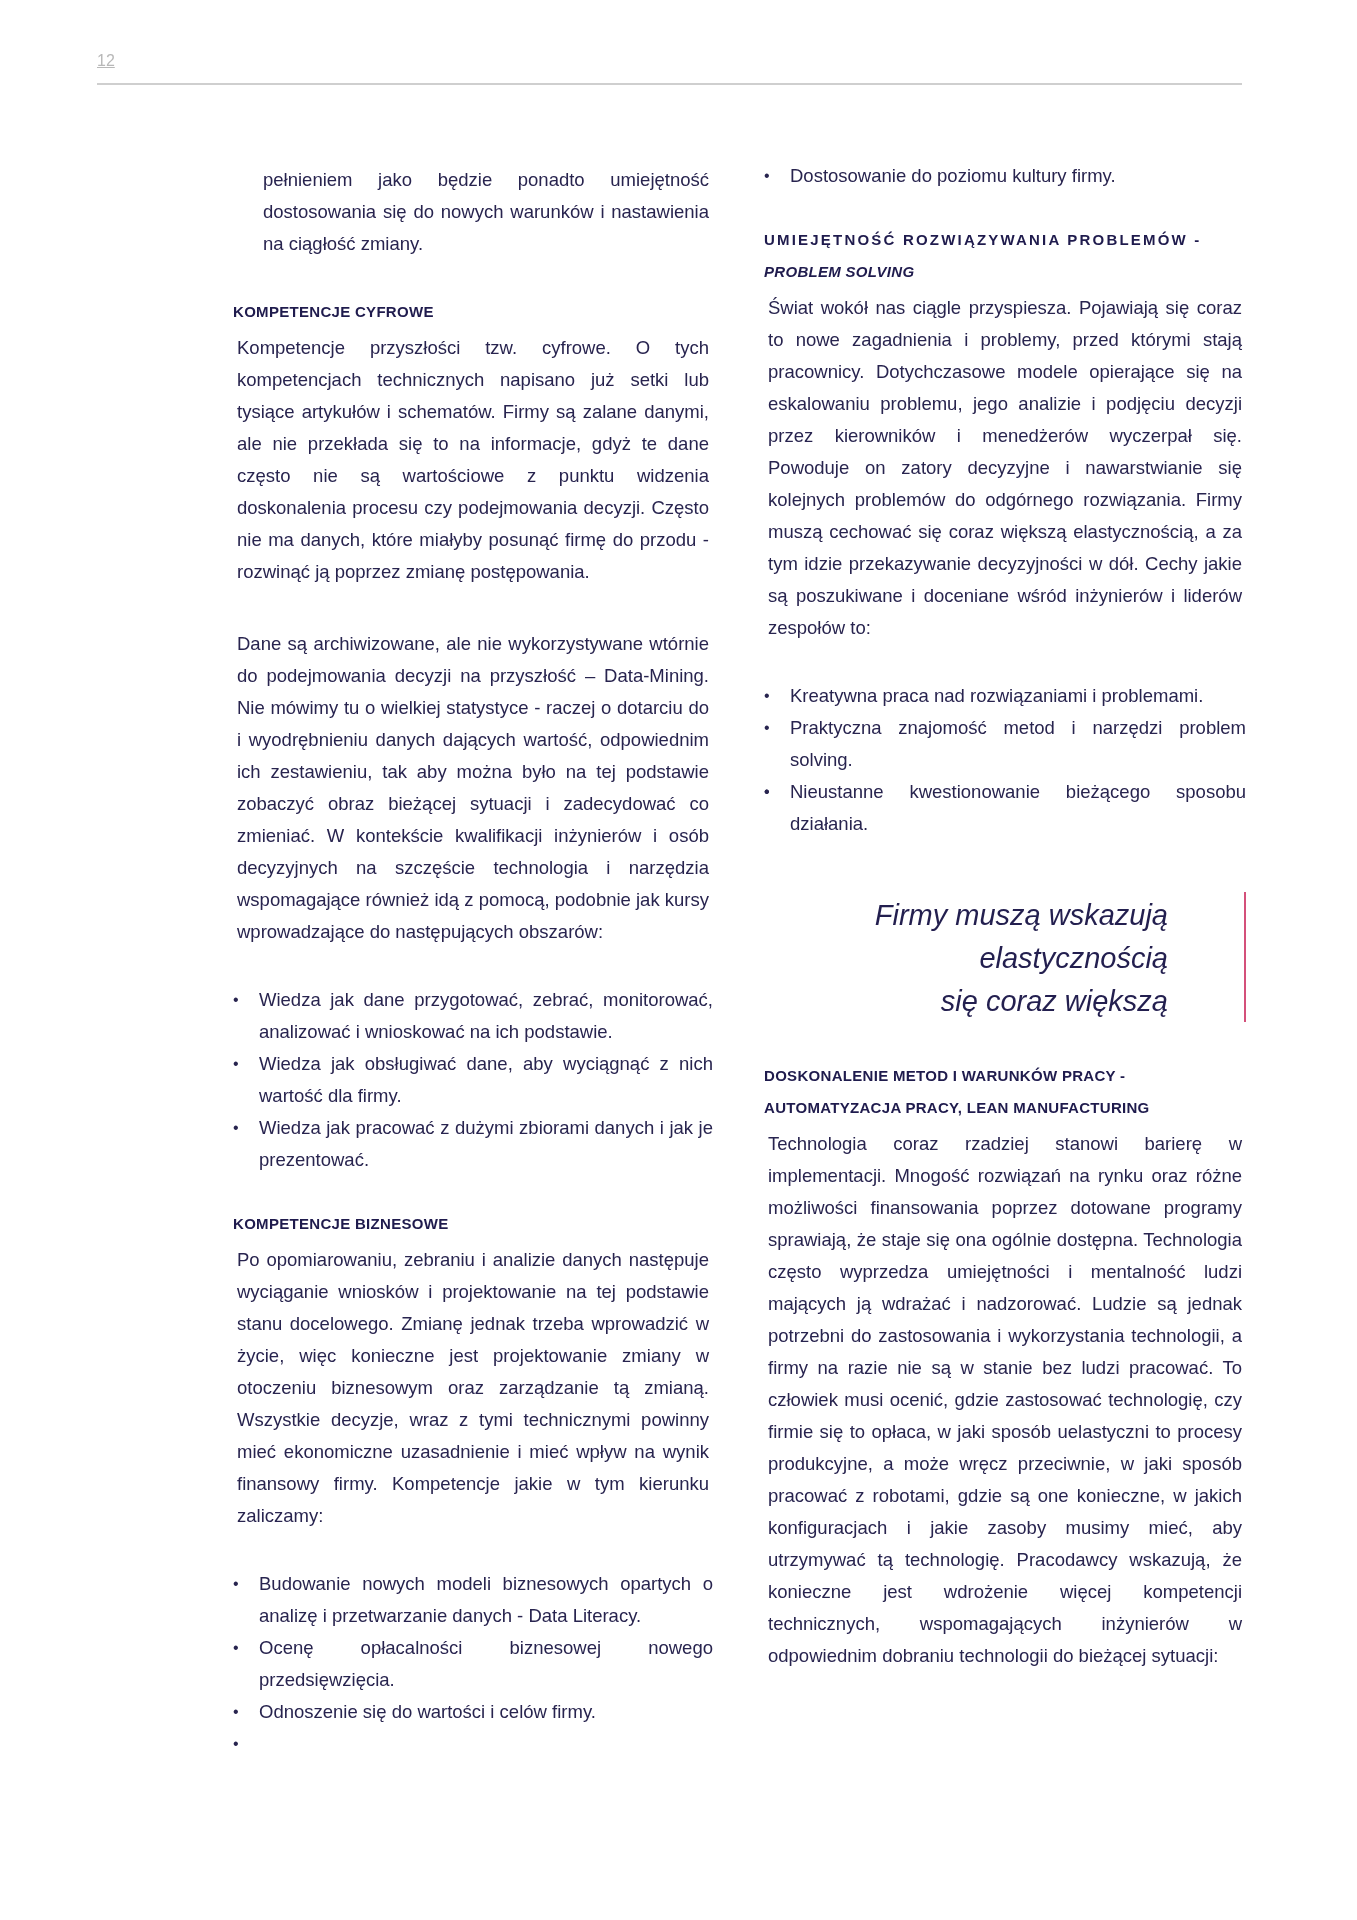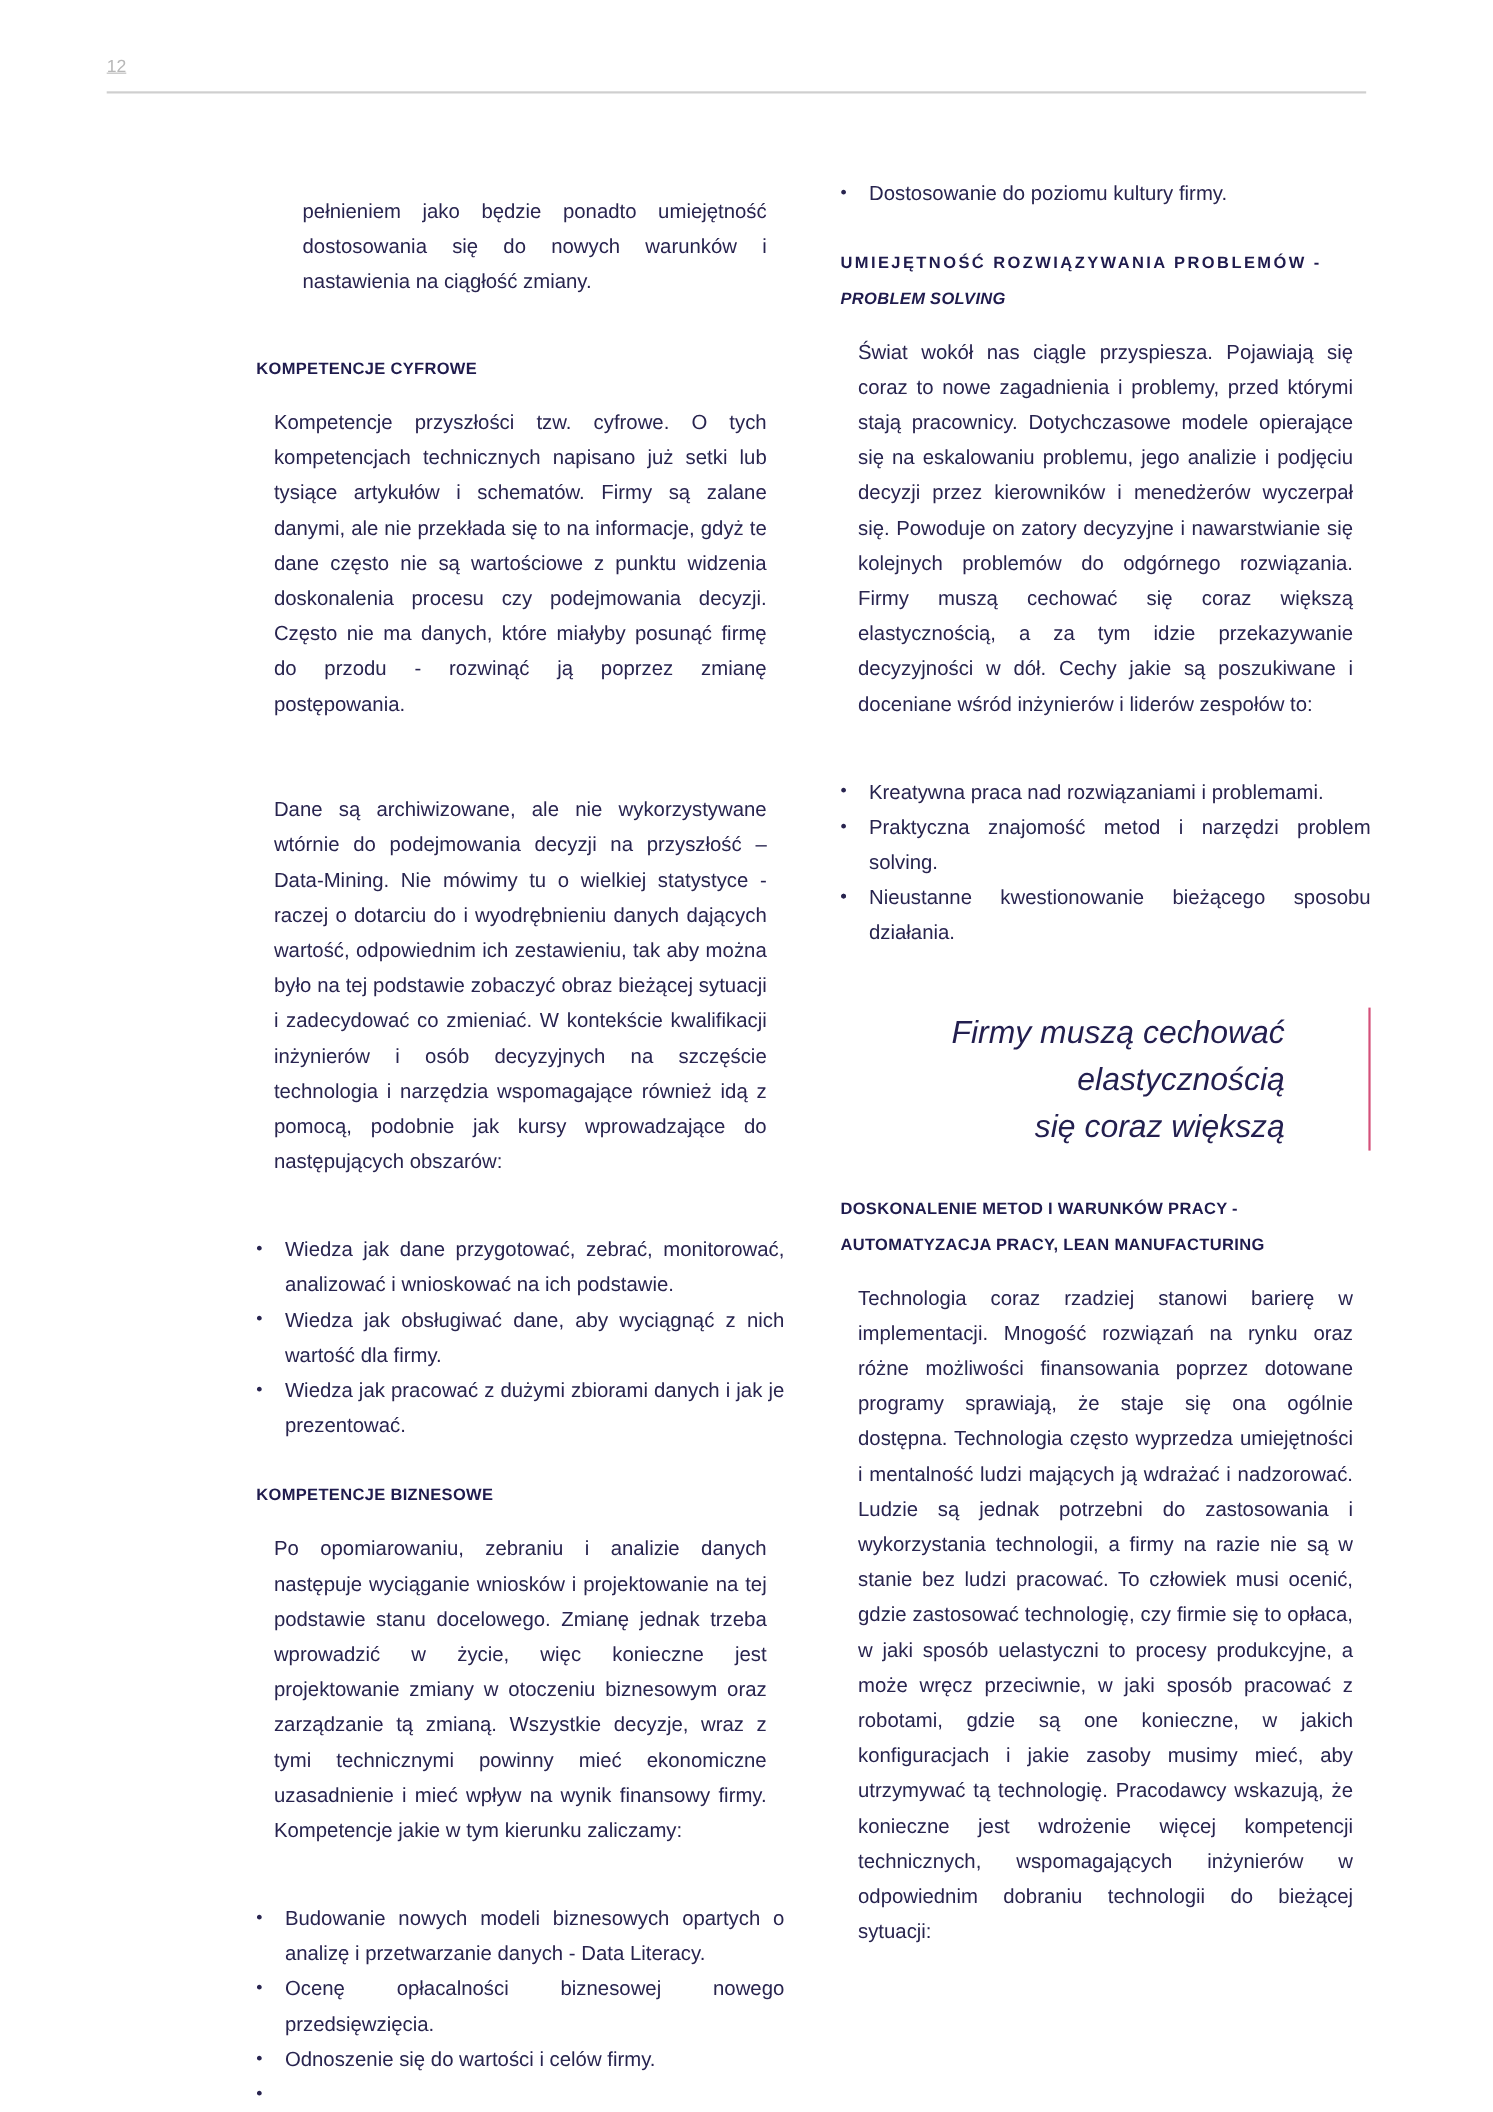--- a/index.html
+++ b/index.html
@@ -5,21 +5,21 @@
     html, body { margin: 0; padding: 0; background: #ffffff; }
     body { width: 1357px; height: 1920px; position: relative; overflow: hidden;
            font-family: "Liberation Sans", "DejaVu Sans", sans-serif; color: #231f4f; }
     .page-number { position: absolute; left: 97px; top: 52px; font-size: 16px; color: #b8b8b8; text-decoration: underline; }
     .header-rule { position: absolute; left: 97px; top: 83px; width: 1145px; height: 2px; background: #cfcfcf; }
 
     .col { position: absolute; top: 160px; font-size: 18.5px; line-height: 32px; color: #28244f; }
     .col-left { left: 233px; width: 480px; }
     .col-right { left: 764px; width: 482px; }
 
-    p { margin: 16px; text-align: justify; }
+    p { margin: 4px; text-align: justify; }
     .indent { padding-left: 26px; }
     .gap { height: 32px; }
     h3 { margin: 0; font-size: 15px; line-height: 32px; font-weight: bold; color: #1f1b4d; letter-spacing: 0.3px; }
     h3 .it { font-style: italic; text-align: center; }
     h3.spaced { letter-spacing: 2.2px; }
 
     ul { list-style: none; margin: 0; padding: 0; }
     li { position: relative; padding-left: 26px; text-align: justify; }
     li .bullet { position: absolute; left: 0; top: 0; width: 14px; text-align: left; font-size: 16px; }
 
@@ -82,21 +82,21 @@
       <li><span class="bullet">•</span><span>Kreatywna praca nad rozwiązaniami i problemami.</span></li>
       <li><span class="bullet">•</span><span>Praktyczna znajomość metod i narzędzi problem solving.</span></li>
       <li><span class="bullet">•</span></li>
       <li><span class="bullet">•</span><span>Nieustanne kwestionowanie bieżącego sposobu działania.</span></li>
     </ul>
   </section>
   <div style="height:54px"></div>
 
   <div class="pullquote">
     <div class="quote-text">
-      <div>Firmy muszą cechować</div>
+      <div>Firmy muszą wskazują</div>
       <div>elastycznością</div>
       <div>się coraz większą</div>
     </div>
     <div class="accent-bar"></div>
   </div>
   <div style="height:32px"></div>
 
   <section>
     <h3>DOSKONALENIE METOD I WARUNKÓW PRACY - AUTOMATYZACJA PRACY, LEAN MANUFACTURING</h3>
     <p>Technologia coraz rzadziej stanowi barierę w implementacji. Mnogość rozwiązań na rynku oraz różne możliwości finansowania poprzez dotowane programy sprawiają, że staje się ona ogólnie dostępna. Technologia często wyprzedza umiejętności i mentalność ludzi mających ją wdrażać i nadzorować. Ludzie są jednak potrzebni do zastosowania i wykorzystania technologii, a firmy na razie nie są w stanie bez ludzi pracować. To człowiek musi ocenić, gdzie zastosować technologię, czy firmie się to opłaca, w jaki sposób uelastyczni to procesy produkcyjne, a może wręcz przeciwnie, w jaki sposób pracować z robotami, gdzie są one konieczne, w jakich konfiguracjach i jakie zasoby musimy mieć, aby utrzymywać tą technologię. Pracodawcy wskazują, że konieczne jest wdrożenie więcej kompetencji technicznych, wspomagających inżynierów w odpowiednim dobraniu technologii do bieżącej sytuacji:</p>

